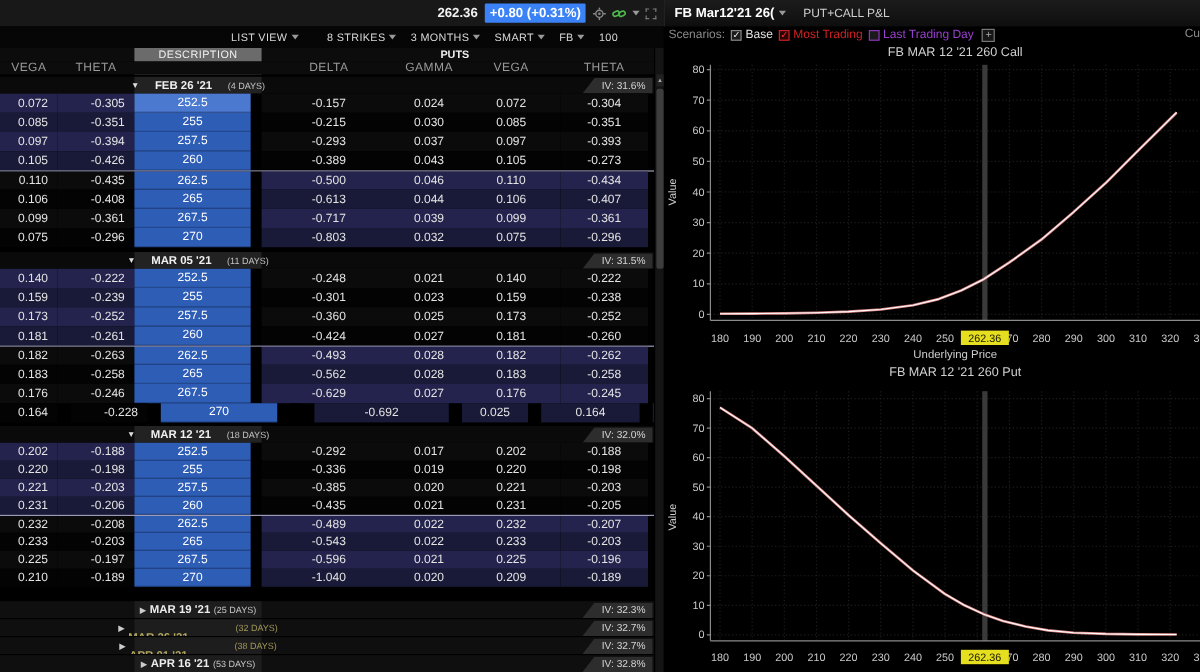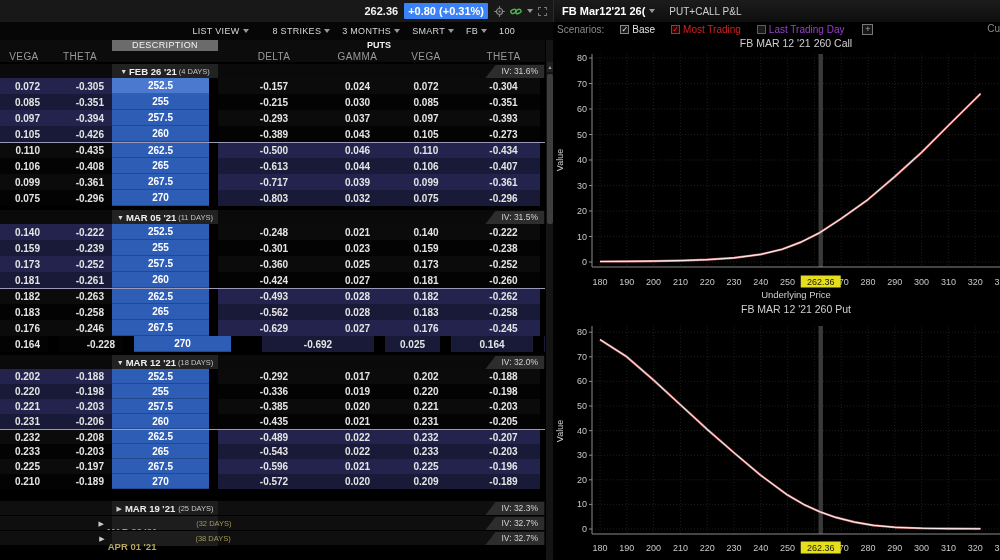--- a/index.html
+++ b/index.html
@@ -21,21 +21,21 @@
     border-right:3px solid transparent; border-top:4px solid #999; }
   .frame-ic { width:9px; height:9px; border:1px dashed #777; }
   
   #rp-header { position:absolute; left:553px; top:0; width:447px; height:22px;
     background:linear-gradient(#1c1c1c,#0e0e0e); display:flex; align-items:center;
     padding-left:8px; gap:4px; border-left:1px solid #2a2a2a; }
   #rp-header .sym { font-size:11px; font-weight:bold; color:#fff; }
   #rp-header .ttl { font-size:10px; color:#cfcfcf; margin-left:10px; }
   
   #scenarios { position:absolute; left:553px; top:22px; width:447px; height:15px;
-    display:flex; align-items:center; gap:16px; padding-left:4px; font-size:10px; }
+    display:flex; align-items:center; gap:5px; padding-left:4px; font-size:10px; }
   #scenarios .lbl { color:#8a8a8a; }
   .chk { width:9px; height:9px; border:1px solid #888; background:#1a1a1a;
     display:inline-flex; align-items:center; justify-content:center;
     font-size:8px; line-height:8px; color:#e8e8e8; }
   .chk.red { border-color:#c22; color:#f33; background:#2c0202; }
   .chk.purple { border-color:#8a35bb; }
   .scn { display:flex; align-items:center; gap:3px; }
   .scn .t-base { color:#e2e2e2; }
   .scn .t-recent { color:#cf2222; }
   .scn .t-ltd { color:#9a3fd0; }
@@ -66,28 +66,28 @@
   .colhead.tl { position:absolute; left:48px; width:64px; }
   .colhead.pd { position:absolute; left:218px; width:112px; }
   .colhead.pg { position:absolute; left:330px; width:55px; }
   .colhead.pv { position:absolute; left:385px; width:82px; }
   .colhead.pt { position:absolute; left:467px; width:73px; }
   .spacer2 { height:2px; background:#000; }
   .gap { background:#000; }
   .grp-hdr { position:relative; height:14px; background:#0a0a0a; }
   .grp-label { position:absolute; left:112px; top:0; width:106px; height:14px;
     background:#222; display:flex; align-items:center; justify-content:center;
-    gap:2px; white-space:nowrap; }
+    gap:13px; white-space:nowrap; }
   .grp-label .arr { font-size:7px; color:#ddd; }
   .grp-label .nm { font-size:9.5px; font-weight:bold; color:#f0f0f0; }
   .grp-label .dy { font-size:7.5px; color:#c4c4c4; }
   .iv-chip { position:absolute; right:1px; top:1px; height:13px; background:#2d2d2d;
     clip-path:polygon(10px 0,100% 0,100% 100%,0 100%);
     padding:0 6px 0 16px; font-size:8.5px; color:#d4d4d4; line-height:13px; }
-  .drow { position:relative;font-weight:bold; }
+  .drow { position:relative; }
   .drow .cell { font-size:10px; text-align:center; color:#e4e4e4;
     display:flex; align-items:center; justify-content:center; }
   .cell.num-r { justify-content:flex-end; padding-right:8px; }
   .hlA { background:#23234d; } .hlB { background:#191938; }
   .bkA { background:#0b0b0b; } .bkB { background:#030303; }
   .strike-cell { background:#2e5db6; color:#fff !important; font-size:10px; }
   .strike-sel { background:#4a79cf; }
   .atm-line { border-top:1px solid #9a9ab8; }
   .collapsed-row { position:relative; height:15px; background:#0f0f0f;
     border-top:1px solid #000; }
@@ -460,21 +460,21 @@
           <div class="cell hlA">-0.596</div>
           <div class="cell hlA">0.021</div>
           <div class="cell hlA">0.225</div>
           <div class="cell hlA">-0.196</div>
         </div>
         <div class="grid drow" style="height: 15px;">
           <div class="cell bkB num-r">0.210</div>
           <div class="cell bkB num-r">-0.189</div>
           <div class="cell strike-cell" style="border-bottom: 1px solid rgba(0, 0, 0, 0.22);">270</div>
           <div class="cell gap"></div>
-          <div class="cell hlB">-0.572</div>
+          <div class="cell hlB">-1.040</div>
           <div class="cell hlB">0.020</div>
           <div class="cell hlB">0.209</div>
           <div class="cell hlB">-0.189</div>
         </div>
         <div class="gap" style="height: 11px;"></div>
         <div class="collapsed-row tone-plain">
           <div class="cgrp-label">
             <span class="arr">▶</span>
             <span class="nm">MAR 19 '21 </span>
             <span class="dy">(25 DAYS)</span>
@@ -489,20 +489,28 @@
           </div>
           <div class="iv-chip">IV: 32.7%</div>
         </div>
         <div class="collapsed-row tone-weekly">
           <div class="cgrp-label">
             <span class="arr">▶</span>
             <span class="nm">APR 01 '21 </span>
             <span class="dy">(38 DAYS)</span>
           </div>
           <div class="iv-chip">IV: 32.7%</div>
+        </div>
+        <div class="collapsed-row tone-plain">
+          <div class="cgrp-label">
+            <span class="arr">▶</span>
+            <span class="nm">APR 16 '21 </span>
+            <span class="dy">(53 DAYS)</span>
+          </div>
+          <div class="iv-chip">IV: 32.8%</div>
         </div>
       </div>
   </div>
   <div id="tbl-scroll">
     <div class="arrow-up">▲</div>
     <div class="thumb"></div>
   </div>
 
   <svg id="charts-svg" width="447" height="524">
       <g>

